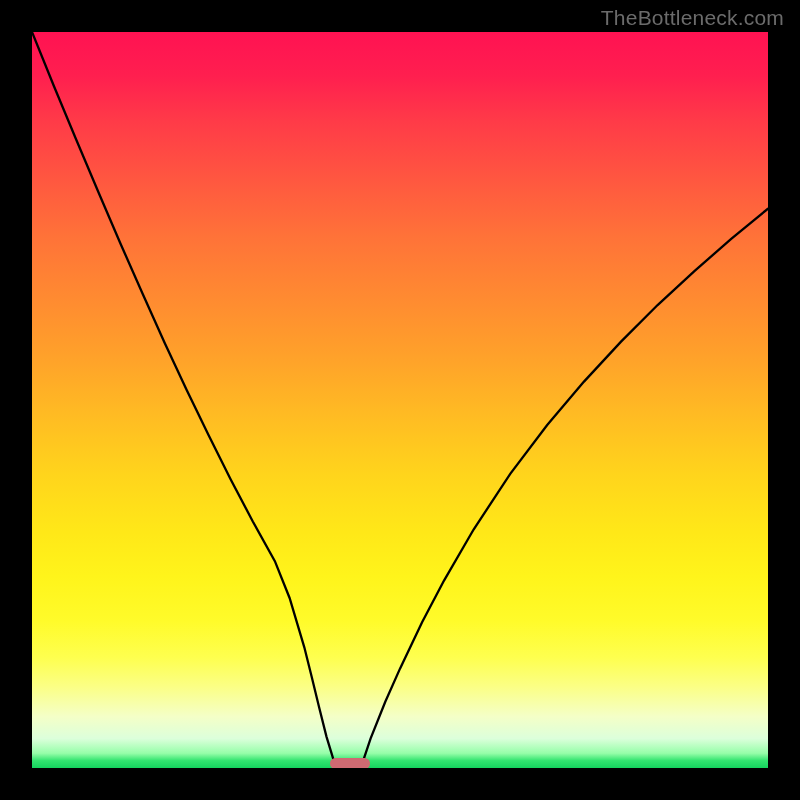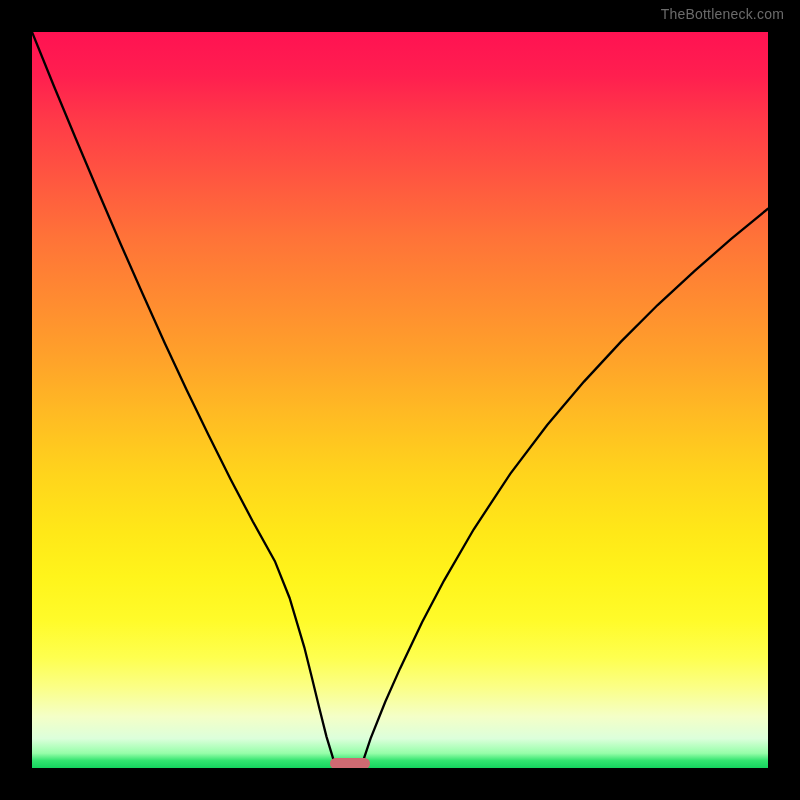--- a/index.html
+++ b/index.html
@@ -58,21 +58,21 @@
   .marker {
     position: absolute;
     background: #cf6a72;
     border-radius: 999px;
   }
   .watermark {
     position: absolute;
     top: 6px;
     right: 16px;
     color: #6b6b6b;
-    font-size: 14px;
+    font-size: 21px;
     font-weight: 500;
     letter-spacing: 0.2px;
     user-select: none;
   }
 </style>
 </head>
 <body>
 
 <div class="frame">
   <div class="watermark">TheBottleneck.com</div>

